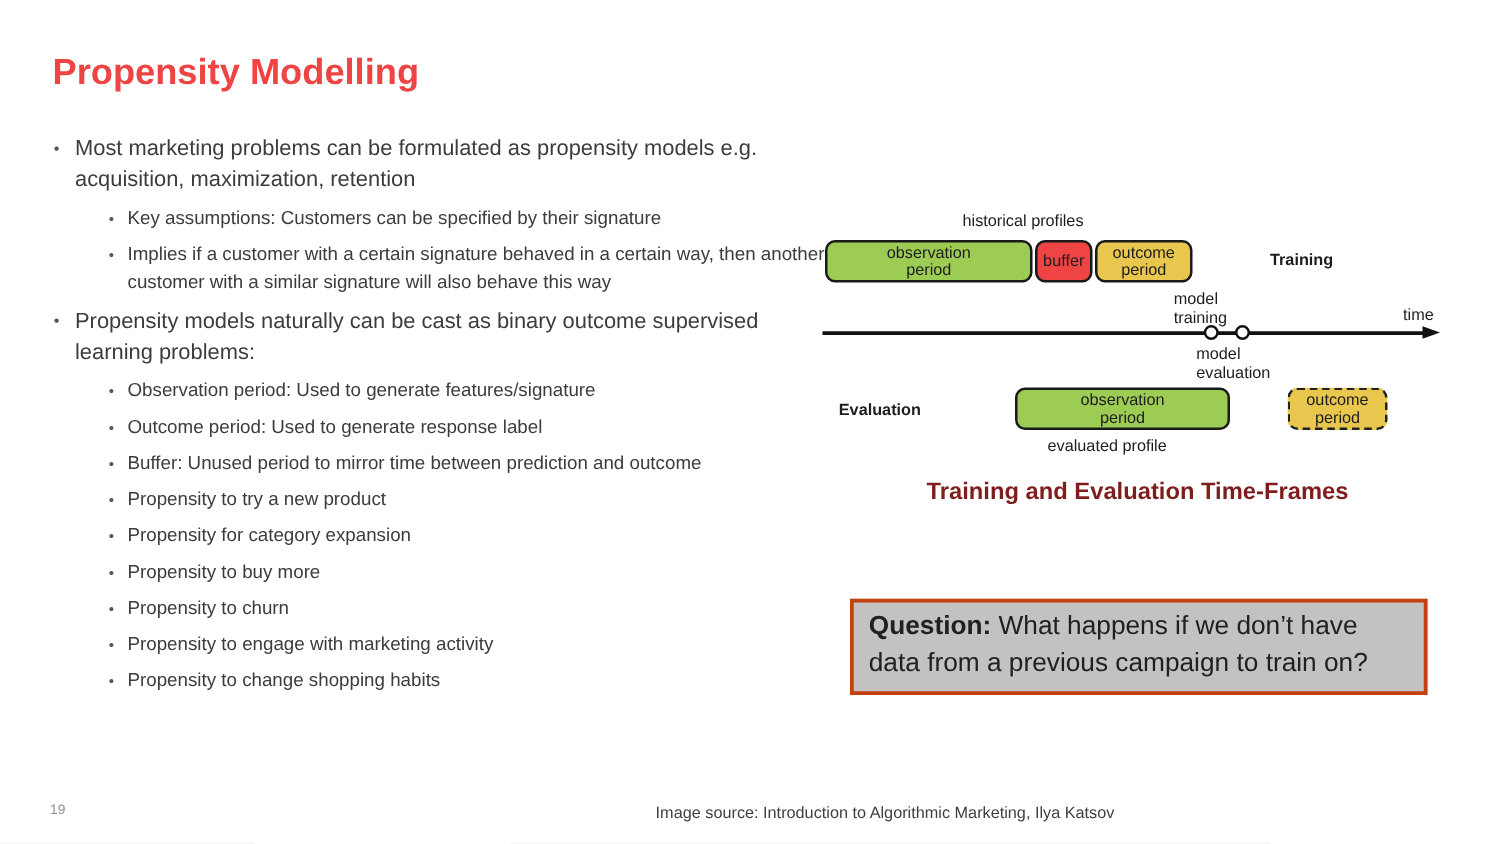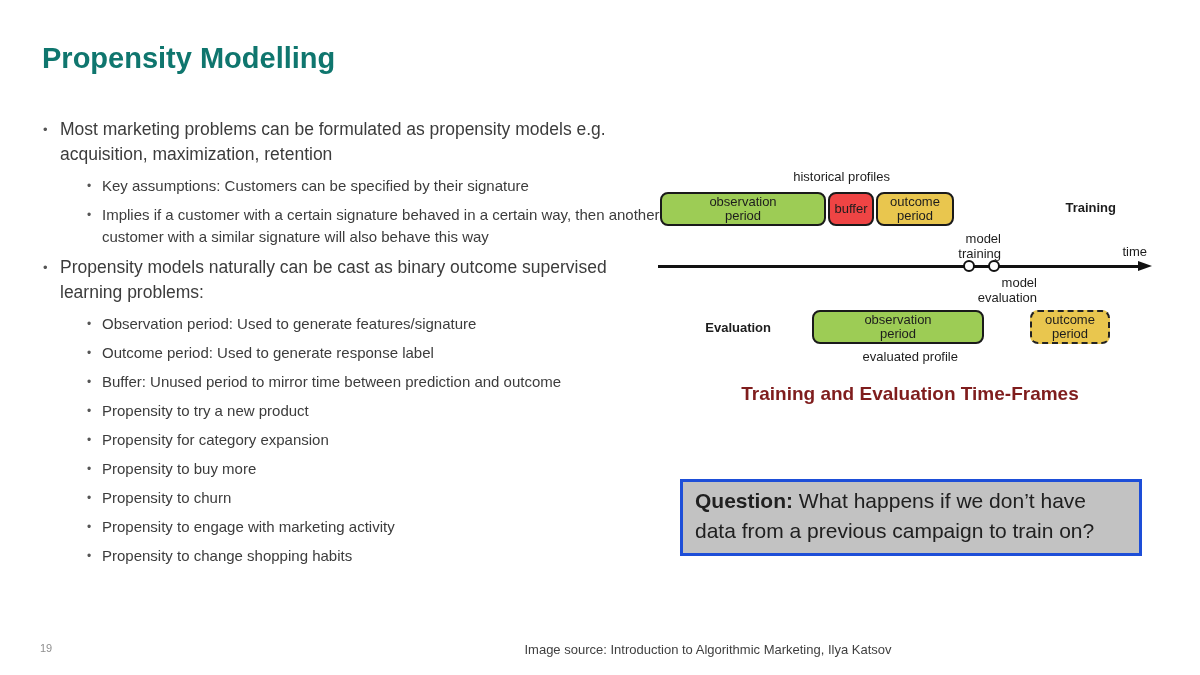--- a/index.html
+++ b/index.html
@@ -3,32 +3,32 @@
 <meta charset="utf-8">
 <style>
   html,body{margin:0;padding:0;background:#e8e8e8;}
   .slide{
     position:relative;width:1200px;height:675px;background:#ffffff;
     font-family:"Liberation Sans", sans-serif;overflow:hidden;margin:0 auto;
   }
   
   .title{
     position:absolute;left:42px;top:42px;font-size:29px;font-weight:bold;
-    color:#0f766e;letter-spacing:0;
+    color:#ef4444;letter-spacing:0;
   }
   
   .content{position:absolute;left:40px;top:106px;width:632px;color:#3c3c3c;}
   .l1{position:relative;padding-left:20px;font-size:17.5px;line-height:25px;margin:6px 0 8px;}
-  .l1.first{margin-top:11px;}
+  .l1.first{margin-top:0;}
   .l1::before{content:"\2022";position:absolute;left:3px;top:0;font-size:13px;color:#555;}
   .l2{position:relative;padding-left:62px;font-size:15px;line-height:22px;margin:0 0 7px;}
   .l2::before{content:"\2022";position:absolute;left:47px;top:0;font-size:12px;color:#555;}
   .l2 .lead{font-weight:normal;margin-top:46px;}
   
-  .dlabel{position:absolute;font-size:13px;line-height:15px;color:#1d1d1d;text-align:right;white-space:nowrap;}
+  .dlabel{position:absolute;font-size:13px;line-height:15px;color:#1d1d1d;text-align:left;white-space:nowrap;}
   .dlabel.wrap{white-space:normal;}
   .dlabel.bold{font-weight:bold;}
   .dbox{
     position:absolute;height:34px;border:2px solid #1a1a1a;border-radius:8px;
     display:flex;align-items:center;justify-content:center;text-align:center;
     font-size:13px;line-height:14px;color:#1d1d1d;box-sizing:border-box;
   }
   .dbox .inner{display:block;}
   .green{background:#9DCC55;}
   .yellow{background:#E9C64E;}
@@ -43,21 +43,21 @@
     position:absolute;top:260px;width:12px;height:12px;border:2.2px solid #111111;
     border-radius:50%;background:#ffffff;box-sizing:border-box;
   }
   .caption{
     position:absolute;left:700px;top:383px;width:420px;text-align:center;
     font-size:19px;font-weight:600;color:#7f1d1d;
   }
   
   .question{
     position:absolute;left:680px;top:479px;width:462px;box-sizing:border-box;
-    background:#C2C2C2;border:3px solid #1d4ed8;padding:4px 12px 7px;
+    background:#C2C2C2;border:3px solid #c2410c;padding:4px 12px 7px;
     font-size:21px;line-height:30px;color:#202020;
   }
   .question .lead{font-weight:bold;}
   
   .pagenum{position:absolute;left:40px;top:642px;font-size:11px;color:#8f8f8f;}
   .source{position:absolute;left:458px;top:642px;width:500px;text-align:center;font-size:13px;color:#3f3f3f;}
 </style>
 </head>
 <body>
 

